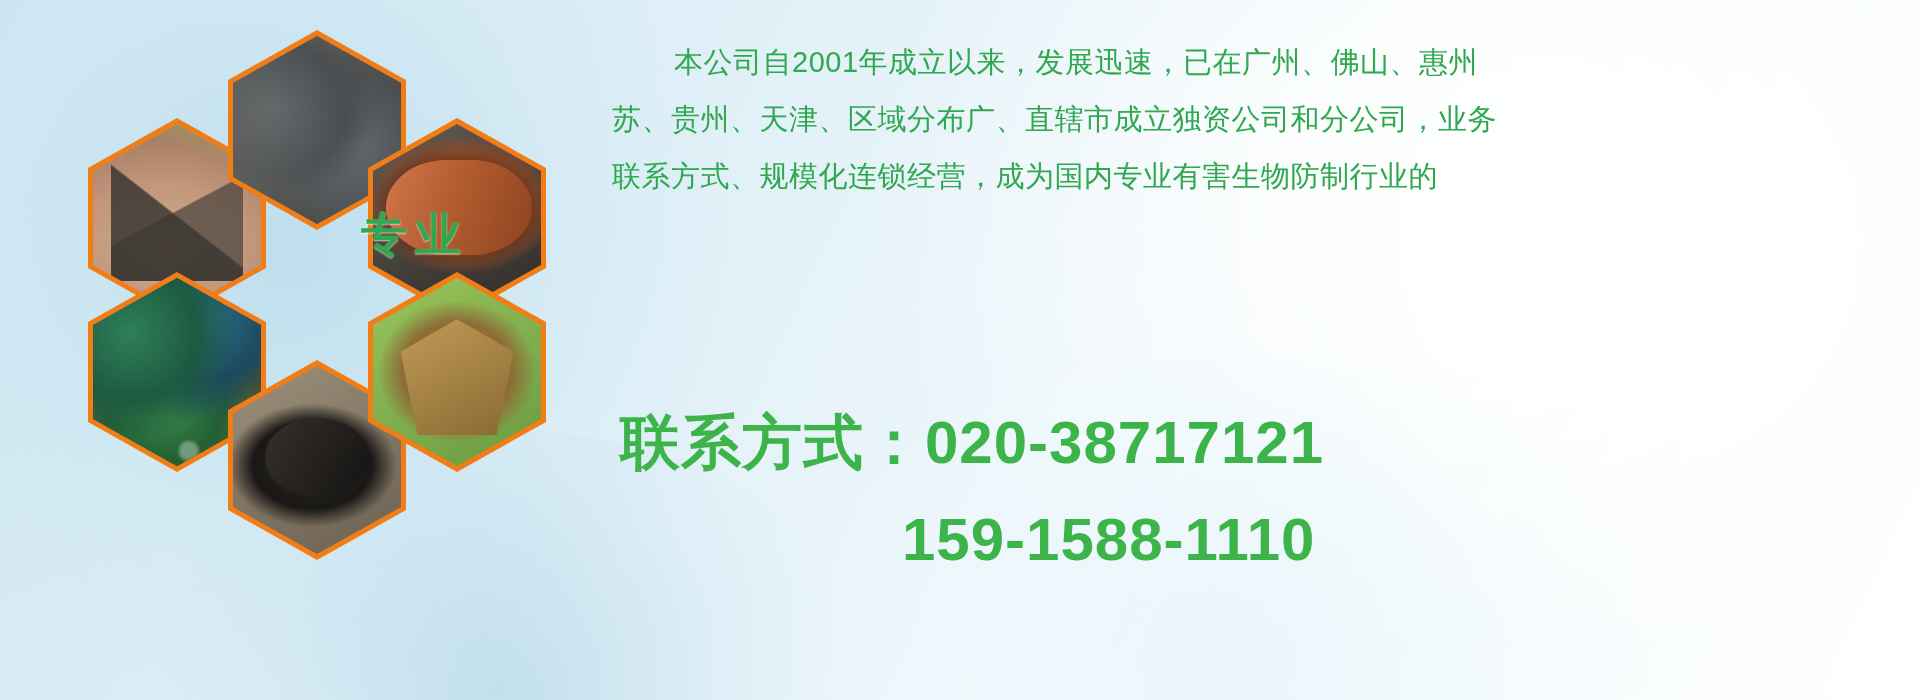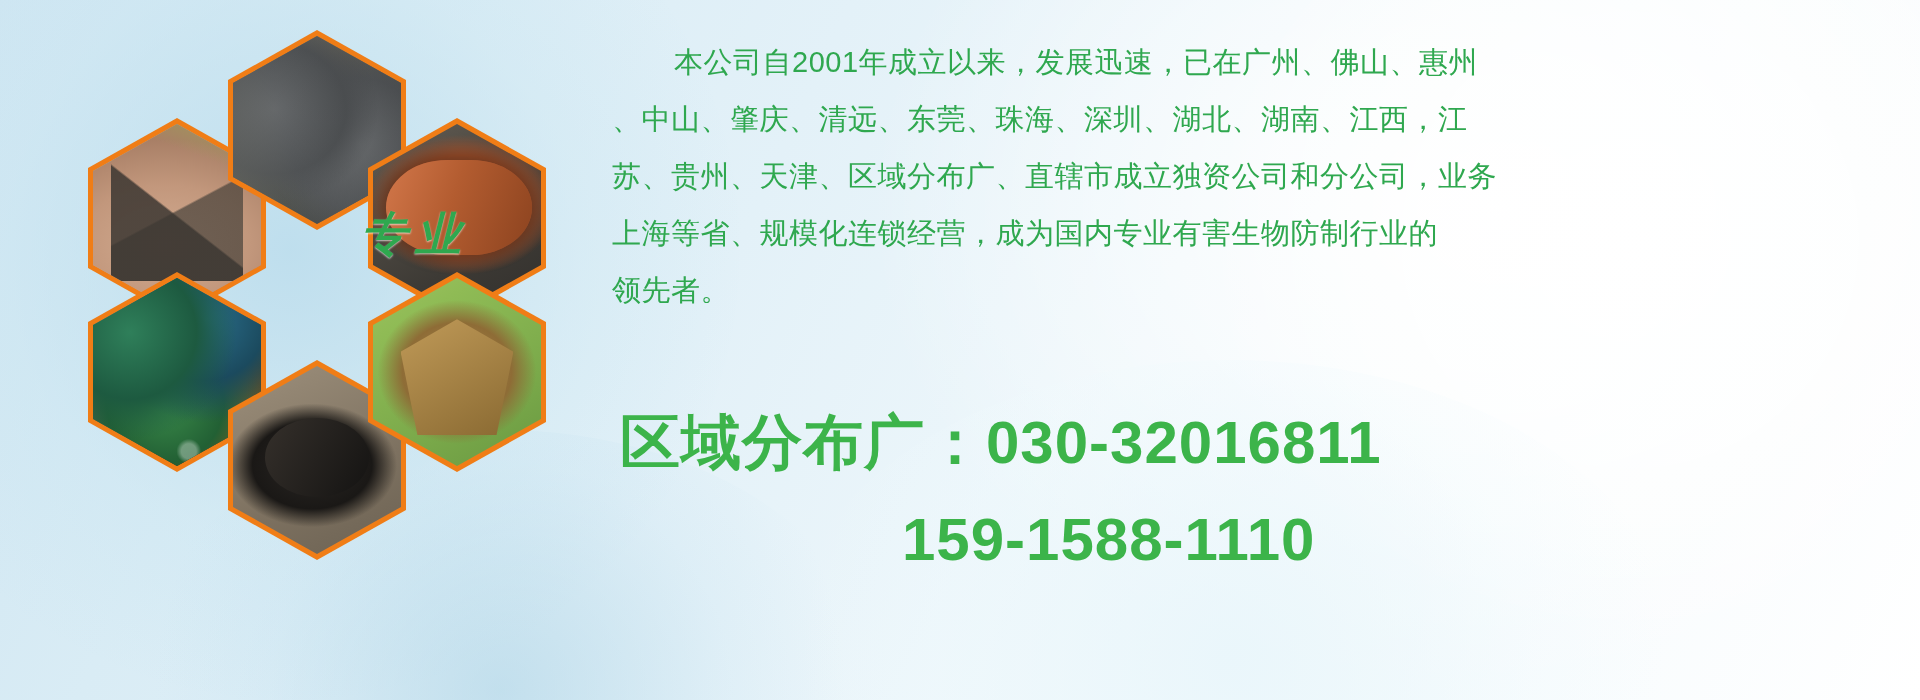--- a/index.html
+++ b/index.html
@@ -18,21 +18,21 @@
   .wash.a{left:-160px;top:-200px;width:900px;height:900px;
     background:radial-gradient(circle,rgba(186,220,236,.85) 0%,rgba(200,229,241,.35) 45%,rgba(200,229,241,0) 72%);}
   .wash.b{left:120px;top:430px;width:760px;height:520px;
     background:radial-gradient(circle,rgba(168,209,228,.55) 0%,rgba(190,222,238,.2) 50%,rgba(190,222,238,0) 75%);}
   .wash.c{right:-120px;top:-140px;width:820px;height:760px;
     background:radial-gradient(circle,rgba(255,255,255,.95) 0%,rgba(255,255,255,.4) 50%,rgba(255,255,255,0) 78%);}
   .wash.d{right:240px;bottom:-260px;width:900px;height:600px;
     background:radial-gradient(circle,rgba(233,246,251,.9) 0%,rgba(240,250,253,.3) 55%,rgba(240,250,253,0) 80%);}
 
   
-  #hex-cluster{position:absolute;left:88px;top:10px;width:500px;height:560px;font-style:italic;}
+  #hex-cluster{position:absolute;left:88px;top:10px;width:500px;height:560px;}
   .hex{
     position:absolute;width:178px;height:200px;
     clip-path:polygon(50% 0%,100% 25%,100% 75%,50% 100%,0% 75%,0% 25%);
     background:#f07d16;
   }
   .hex .inner{
     position:absolute;left:5px;top:6px;width:168px;height:188px;
     clip-path:polygon(50% 0%,100% 25%,100% 75%,50% 100%,0% 75%,0% 25%);
     overflow:hidden;
   }
@@ -158,28 +158,26 @@
       </div>
     </div>
 
     <div class="hex-label">
       <span>专业</span>
     </div>
   </div>
 
   <div id="copy">
     <div class="para-line first">本公司自2001年成立以来，发展迅速，已在广州、佛山、惠州</div>
-    <div class="para-line">、中山、肇庆、清远、东莞、珠海、深圳、湖北、湖南、江西，江</div>
     <div class="para-line">苏、贵州、天津、区域分布广、直辖市成立独资公司和分公司，业务</div>
-    <div class="para-line">上海等省、规模化连锁经营，成为国内专业有害生物防制行业的</div>
-    <div class="para-line">领先者。</div>
+    <div class="para-line">联系方式、规模化连锁经营，成为国内专业有害生物防制行业的</div>
   </div>
 
   <div id="contact">
     <div class="contact-line">
-      <span>区域分布广：</span><span>030-32016811</span>
+      <span>联系方式：</span><span>020-38717121</span>
     </div>
     <div class="contact-line second">
       <span>159-1588-1110</span>
     </div>
   </div>
 
 </div>
 
 </body></html>

